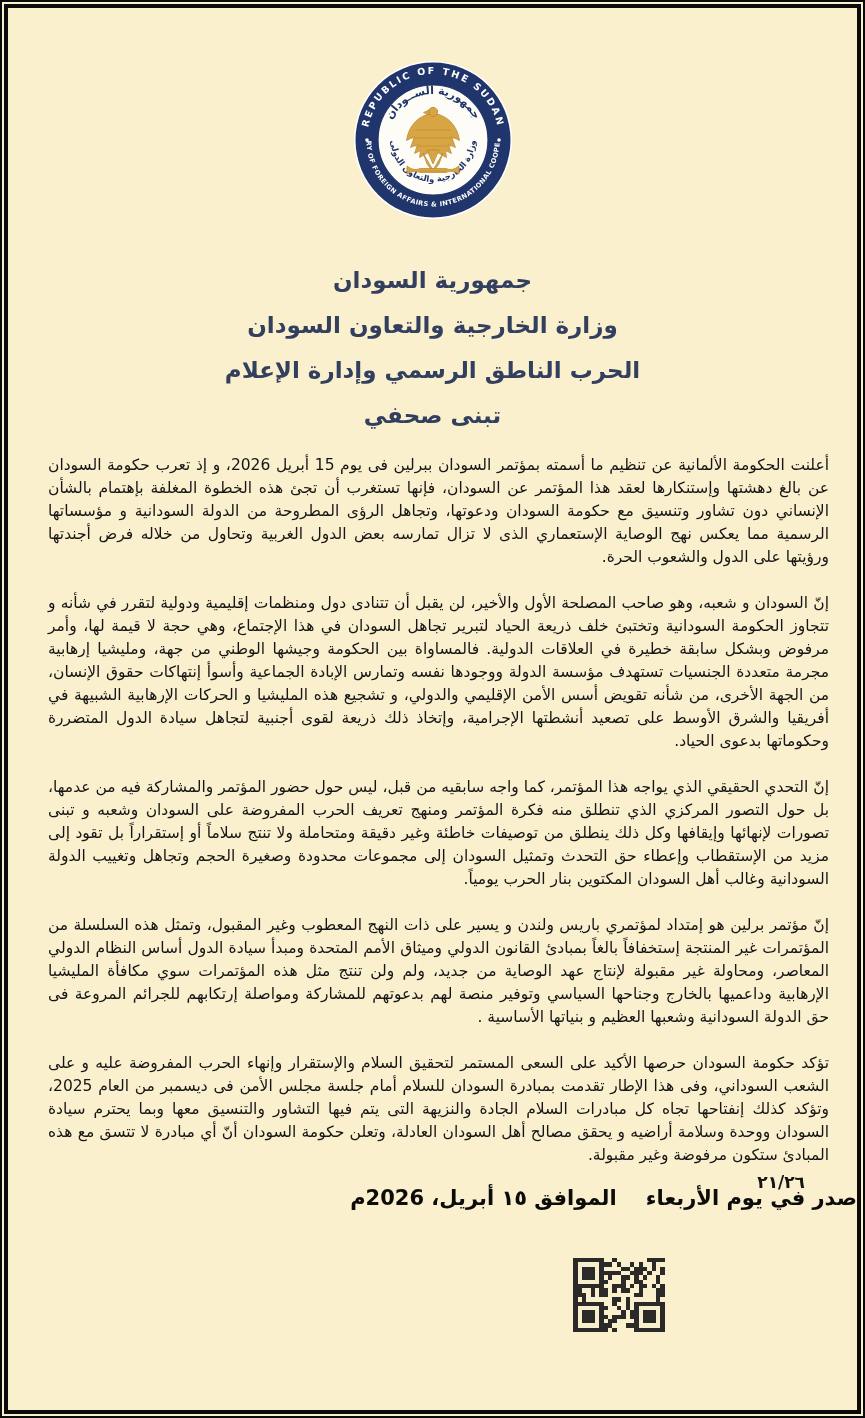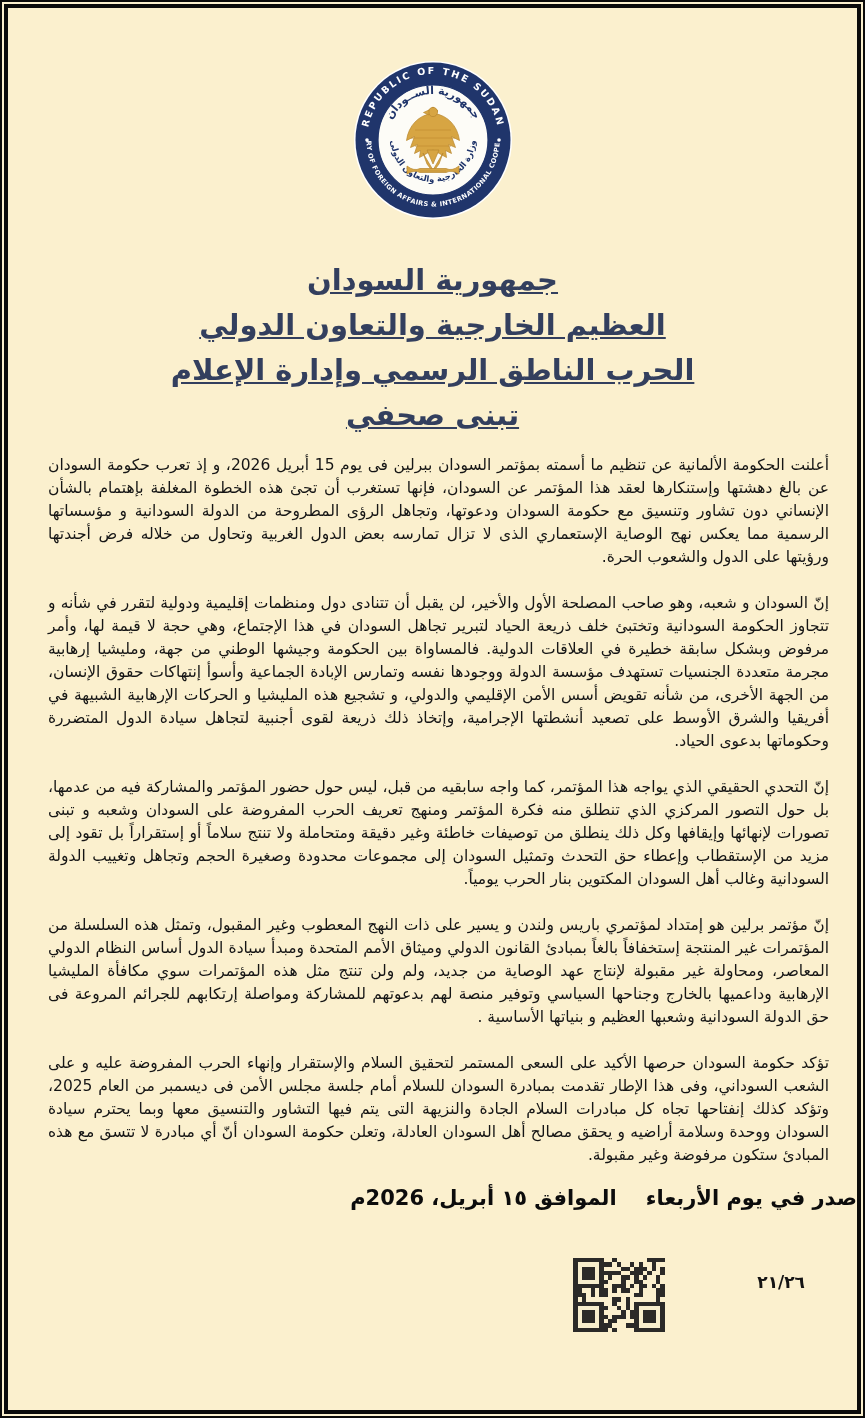--- a/index.html
+++ b/index.html
@@ -8,28 +8,28 @@
     background:#FBF0CE;border:2px solid #0b0b0b;padding:2px;
     font-family:"DejaVu Sans",sans-serif;position:relative;margin:0 auto;
   }
   .frame{
     position:relative;width:100%;height:100%;box-sizing:border-box;
     border:4px solid #0b0b0b;background:#FBF0CE;overflow:hidden;
   }
   .content{position:absolute;inset:0;padding:0 28px;box-sizing:border-box;}
   .logo-wrap{text-align:center;margin-top:52px;height:162px;}
   .headings{margin-top:36px;text-align:center;direction:rtl;
-    color:#333F5E;font-weight:bold;font-size:29px;line-height:45px;text-decoration:underline;}
+    color:#333F5E;font-weight:bold;font-size:23px;line-height:45px;}
   .body-text{margin-top:16px;direction:rtl;text-align:justify;
     font-size:15.5px;line-height:23px;color:#151515;
     max-height:734px;overflow:hidden;}
   .body-text p{margin:0 0 23px 12px;}
   .date-line{position:absolute;top:1178px;left:0;right:0;text-align:right;
     direction:rtl;font-weight:bold;font-size:21px;color:#0c0c0c;white-space:pre-wrap;}
-  .page-number{position:absolute;top:1264px;right:52px;direction:rtl;
+  .page-number{position:absolute;top:1164px;right:52px;direction:rtl;
     font-weight:bold;font-size:17px;color:#141414;}
   .qr-box{position:absolute;top:1250px;left:565px;width:92px;height:74px;
     filter:blur(.35px);opacity:.93;}
   .qr-box svg{width:100%;height:100%;shape-rendering:crispEdges;}
   .emblem-svg{width:160px;height:160px;}
 </style>
 </head>
 <body>
 
 <div class="page">
@@ -70,21 +70,21 @@
             <path d="M67,111 l26,0" fill="none" stroke="#B8862F" stroke-width="0.6"></path>
             <path d="M62,70 l36,0 M58,78 l44,0 M62,86 l36,0" fill="none" stroke="#C49133" stroke-width="0.8"></path>
             <circle cx="80" cy="52" r="4.6"></circle>
             <path d="M76,50 l-5.5,2.5 5.5,2.5 z"></path>
           </g>
         </svg>
       </div>
 
       <div class="headings">
         <div>جمهورية السودان</div>
-        <div>العظيم الخارجية والتعاون الدولي</div>
+        <div>وزارة الخارجية والتعاون السودان</div>
         <div>الحرب الناطق الرسمي وإدارة الإعلام</div>
         <div>تبنى صحفي</div>
       </div>
 
       <div class="body-text">
         <p>أعلنت الحكومة الألمانية عن تنظيم ما أسمته بمؤتمر السودان ببرلين فى يوم 15 أبريل 2026، و إذ تعرب حكومة السودان عن بالغ دهشتها وإستنكارها لعقد هذا المؤتمر عن السودان،  فإنها تستغرب أن تجئ هذه الخطوة المغلفة بإهتمام بالشأن الإنساني دون تشاور وتنسيق مع حكومة السودان ودعوتها، وتجاهل الرؤى المطروحة من الدولة السودانية و مؤسساتها الرسمية مما يعكس نهج الوصاية الإستعماري  الذى لا تزال تمارسه بعض الدول الغربية وتحاول من خلاله فرض أجندتها ورؤيتها على الدول والشعوب الحرة.</p>
         <p>إنّ السودان و شعبه، وهو صاحب المصلحة الأول والأخير، لن يقبل أن تتنادى دول ومنظمات إقليمية ودولية لتقرر في شأنه و تتجاوز الحكومة السودانية وتختبئ خلف ذريعة الحياد لتبرير تجاهل السودان في هذا الإجتماع، وهي حجة لا قيمة لها، وأمر مرفوض وبشكل سابقة خطيرة في العلاقات الدولية. فالمساواة بين الحكومة وجيشها الوطني من جهة، ومليشيا إرهابية مجرمة متعددة الجنسيات تستهدف مؤسسة الدولة ووجودها نفسه وتمارس الإبادة الجماعية وأسوأ إنتهاكات حقوق الإنسان، من الجهة الأخرى، من شأنه تقويض أسس الأمن الإقليمي والدولي، و تشجيع هذه المليشيا و الحركات الإرهابية الشبيهة في أفريقيا والشرق الأوسط على تصعيد أنشطتها الإجرامية، وإتخاذ ذلك ذريعة لقوى أجنبية لتجاهل سيادة الدول المتضررة وحكوماتها بدعوى الحياد.</p>
         <p>إنّ التحدي الحقيقي الذي يواجه هذا المؤتمر، كما واجه سابقيه من قبل، ليس حول حضور المؤتمر والمشاركة فيه من عدمها، بل حول التصور المركزي الذي تنطلق منه فكرة المؤتمر ومنهج تعريف الحرب المفروضة على السودان وشعبه و تبنى تصورات لإنهائها وإيقافها وكل ذلك ينطلق من توصيفات خاطئة وغير دقيقة ومتحاملة ولا تنتج سلاماً أو إستقراراً بل تقود إلى مزيد من الإستقطاب وإعطاء حق التحدث وتمثيل السودان إلى مجموعات محدودة وصغيرة الحجم وتجاهل وتغييب الدولة السودانية وغالب أهل السودان المكتوين بنار الحرب يومياً.</p>
         <p>إنّ مؤتمر برلين هو إمتداد لمؤتمري باريس ولندن و يسير على ذات النهج المعطوب وغير المقبول، وتمثل هذه السلسلة من المؤتمرات غير المنتجة إستخفافاً بالغاً بمبادئ القانون الدولي وميثاق الأمم المتحدة ومبدأ سيادة الدول أساس النظام الدولي المعاصر، ومحاولة غير مقبولة لإنتاج عهد الوصاية من جديد، ولم ولن تنتج مثل هذه المؤتمرات سوي مكافأة المليشيا الإرهابية وداعميها بالخارج وجناحها السياسي وتوفير منصة لهم بدعوتهم للمشاركة ومواصلة إرتكابهم للجرائم المروعة  فى حق الدولة السودانية وشعبها العظيم و بنياتها الأساسية .</p>
         <p>تؤكد حكومة السودان حرصها الأكيد على السعى المستمر لتحقيق السلام والإستقرار وإنهاء الحرب المفروضة عليه و على الشعب السوداني، وفى هذا الإطار تقدمت بمبادرة السودان للسلام أمام جلسة مجلس الأمن فى ديسمبر من العام 2025، وتؤكد كذلك إنفتاحها تجاه كل مبادرات السلام الجادة والنزيهة التى يتم فيها التشاور والتنسيق معها وبما يحترم سيادة السودان ووحدة وسلامة أراضيه و يحقق مصالح أهل السودان العادلة، وتعلن حكومة السودان أنّ  أي مبادرة لا تتسق مع هذه المبادئ ستكون مرفوضة وغير مقبولة.</p>

